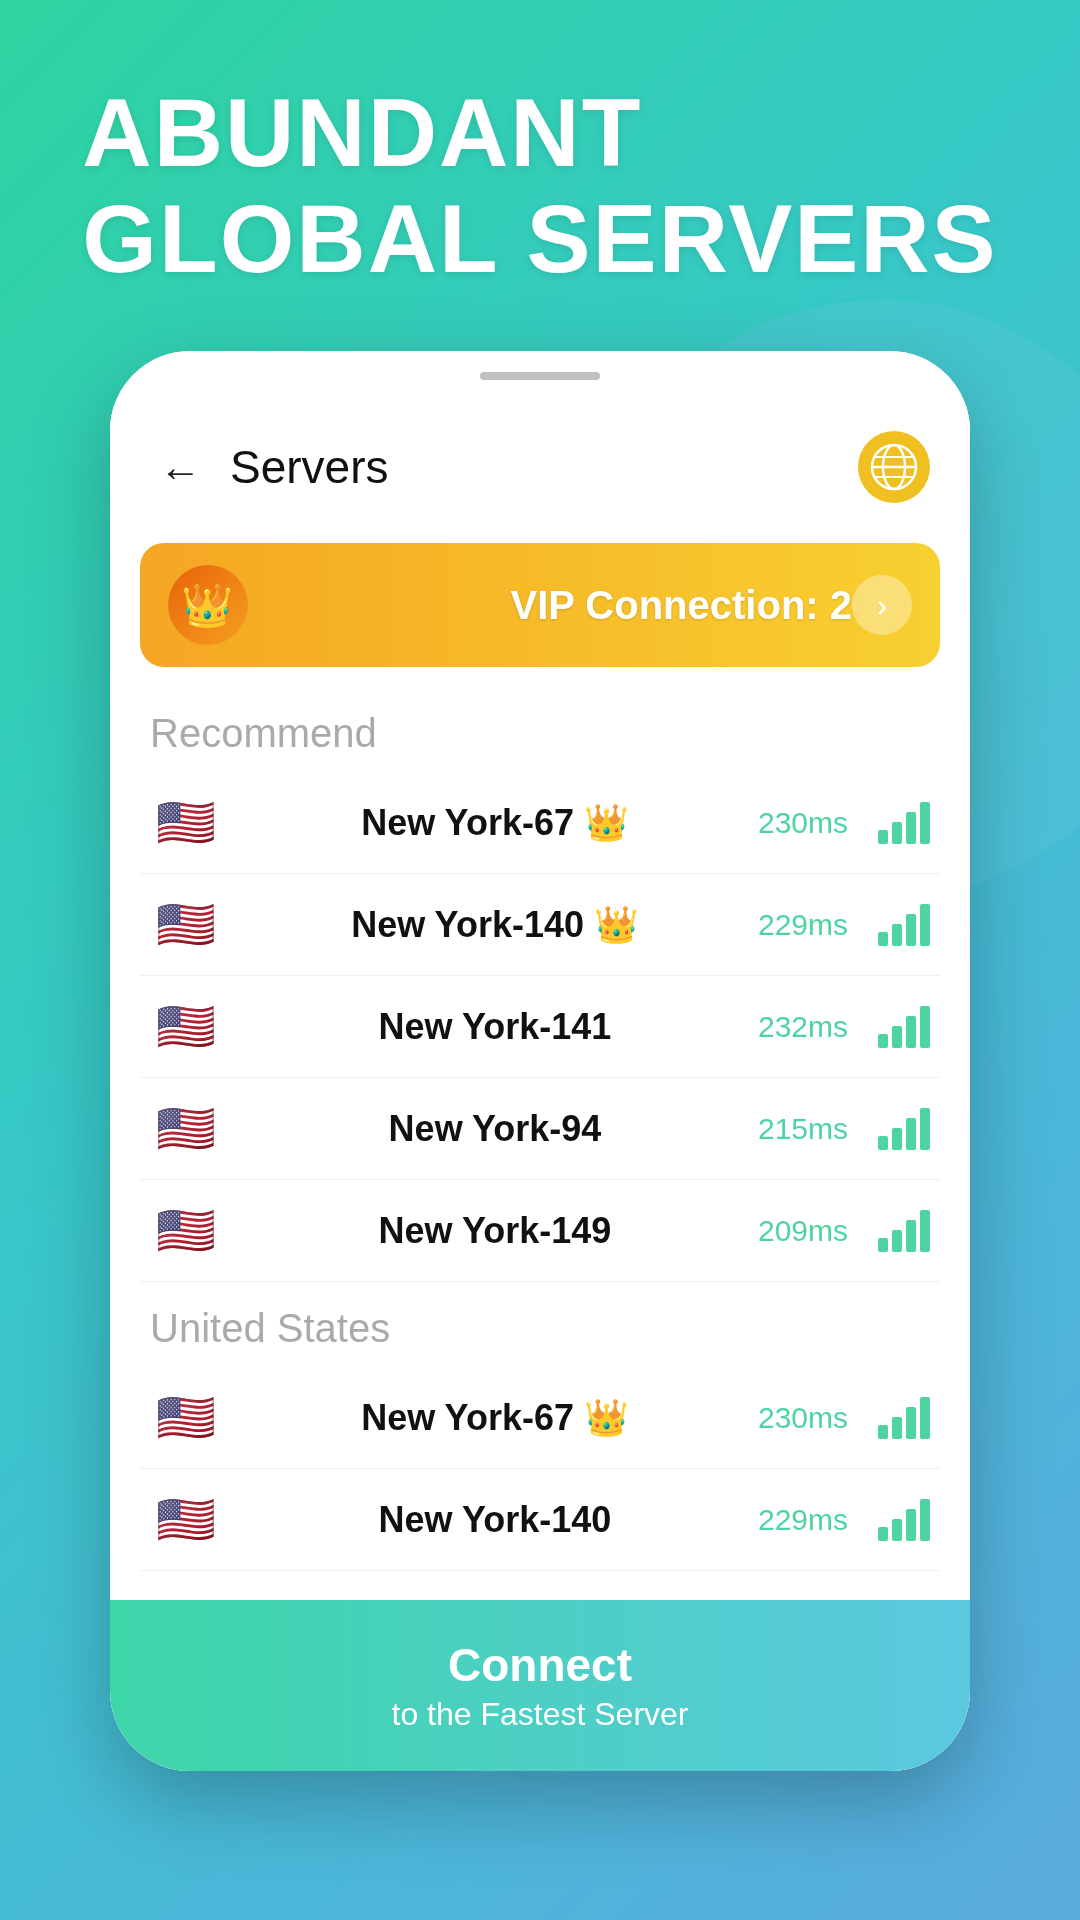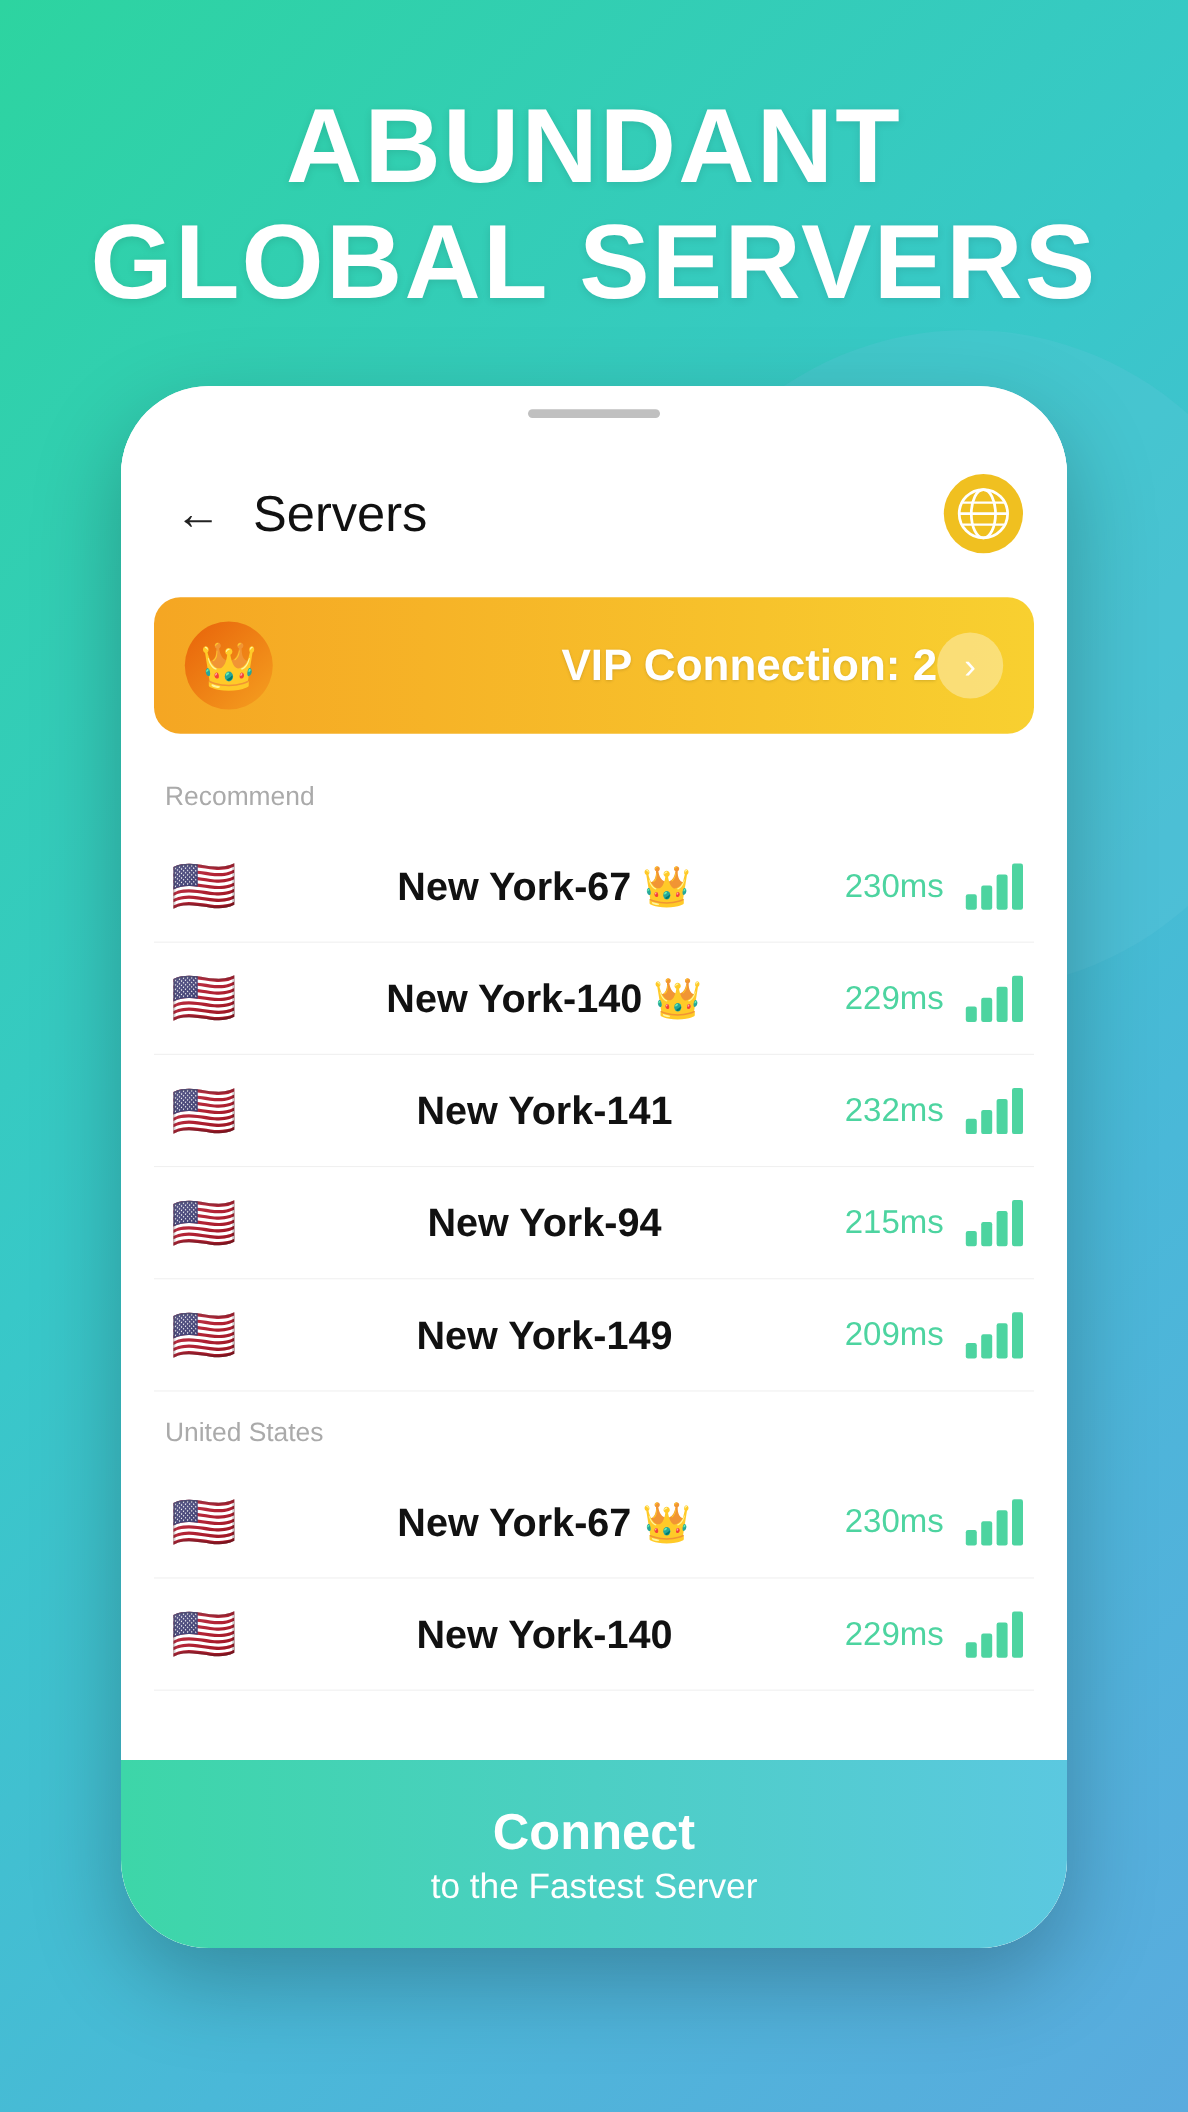--- a/index.html
+++ b/index.html
@@ -21,21 +21,21 @@
       flex-direction: column;
       align-items: center;
       position: relative;
     }
 
     
     .header-title {
       color: white;
       font-size: 96px;
       font-weight: 900;
-      text-align: center;
+      text-align: left;
       margin-top: 80px;
       line-height: 1.1;
       text-shadow: 0 2px 8px rgba(0,0,0,0.1);
       padding: 0 60px;
       letter-spacing: 2px;
     }
 
     
     .phone-mockup {
       width: 860px;
@@ -178,21 +178,21 @@
     }
 
     
     .server-list {
       flex: 1;
       overflow-y: auto;
       padding: 0 30px;
     }
 
     .section-label {
-      font-size: 24px;
+      font-size: 40px;
       color: #aaa;
       font-weight: 500;
       padding: 24px 10px 16px 10px;
     }
 
     .server-item {
       display: flex;
       align-items: center;
       padding: 22px 10px;
       border-bottom: 1px solid #f0f0f0;
@@ -214,21 +214,21 @@
       margin-left: 20px;
       text-align: center;
     }
 
     .server-latency {
       font-size: 30px;
       color: #4dd4a0;
       font-weight: 500;
       margin-right: 20px;
       min-width: 110px;
-      text-align: right;
+      text-align: center;
     }
 
     
     .signal-bars {
       display: flex;
       align-items: flex-end;
       gap: 4px;
       width: 52px;
       height: 42px;
     }

